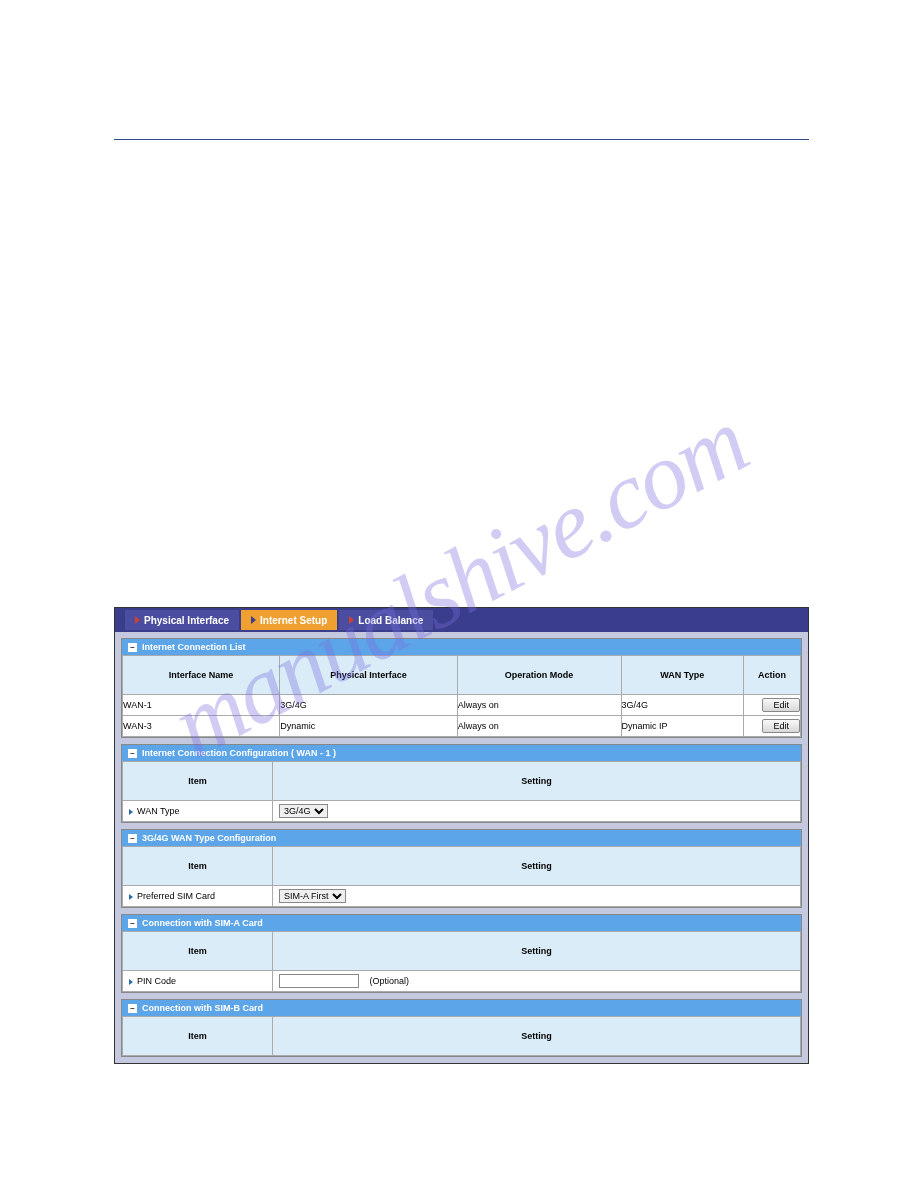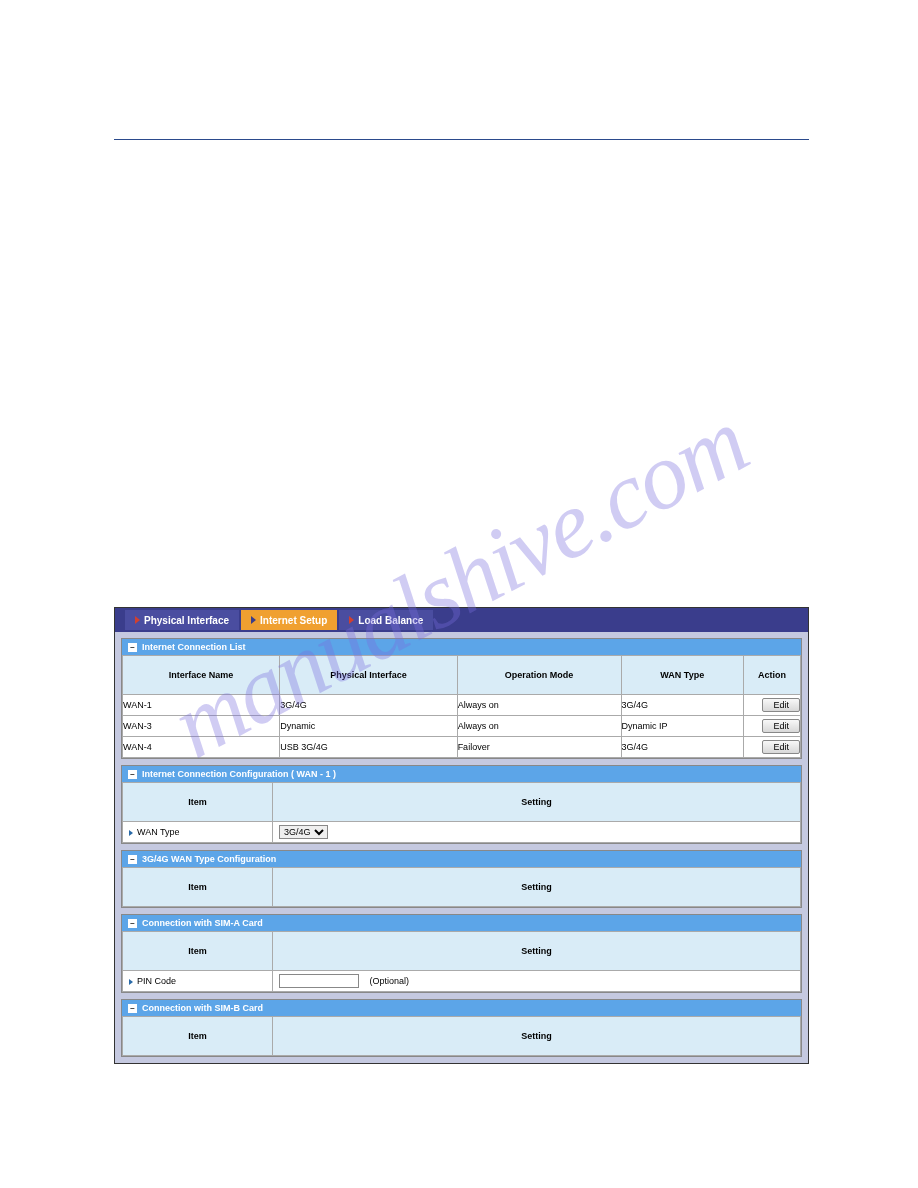--- a/index.html
+++ b/index.html
@@ -218,27 +218,20 @@
           <td>3G/4G</td>
           <td class="action-cell"><span class="edit-btn">Edit</span></td>
         </tr>
         <tr>
           <td>WAN-3</td>
           <td>Dynamic</td>
           <td>Always on</td>
           <td>Dynamic IP</td>
           <td class="action-cell"><span class="edit-btn">Edit</span></td>
         </tr>
-        <tr>
-          <td>WAN-4</td>
-          <td>USB 3G/4G</td>
-          <td>Failover</td>
-          <td>3G/4G</td>
-          <td class="action-cell"><span class="edit-btn">Edit</span></td>
-        </tr>
       </tbody>
         </table>
     </div>
 
     <div class="section">
       <div class="section-header">
         <span class="toggle-box">−</span>
         <span>Internet Connection Configuration ( WAN - 1 )</span>
       </div>
       <table>
@@ -260,20 +253,26 @@
     <div class="section">
       <div class="section-header">
         <span class="toggle-box">−</span>
         <span>3G/4G WAN Type Configuration</span>
       </div>
       <table>
         <tbody>
             <tr>
           <th class="item-cell">Item</th>
           <th>Setting</th>
+        </tr>
+        <tr>
+          <td class="item-cell"><span class="marker-right"></span><span>Preferred SIM Card</span></td>
+          <td>
+            <select><option>SIM-A First</option></select>
+          </td>
         </tr>
       </tbody>
         </table>
     </div>
 
     <div class="section">
       <div class="section-header">
         <span class="toggle-box">−</span>
         <span>Connection with SIM-A Card</span>
       </div>

